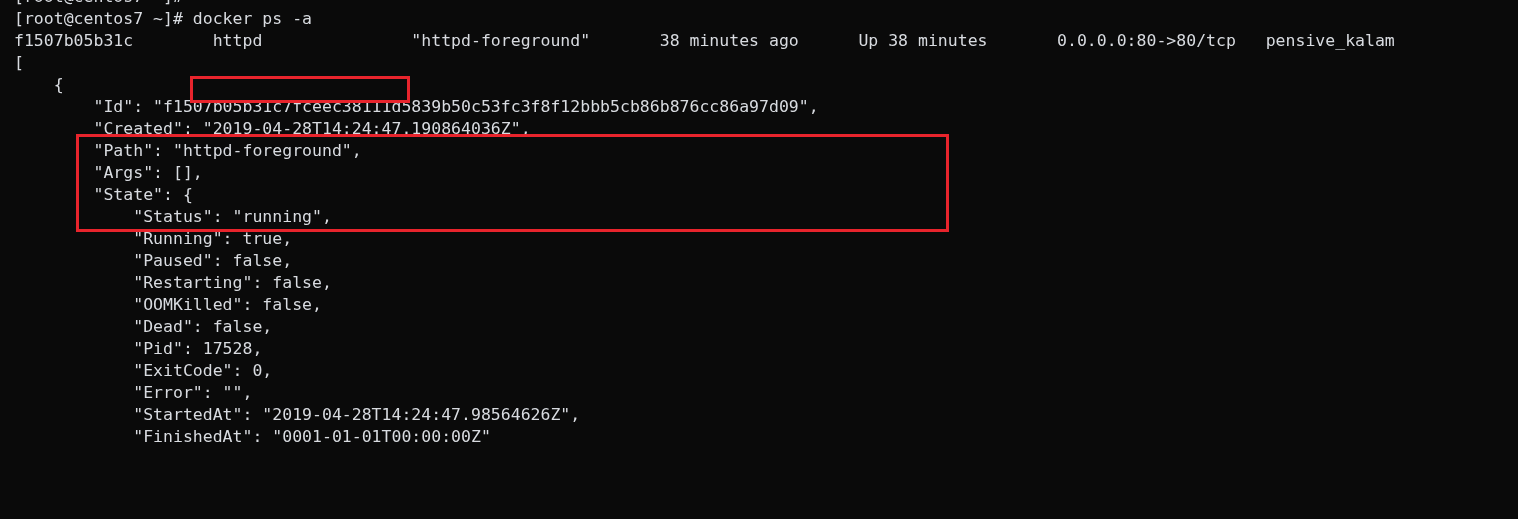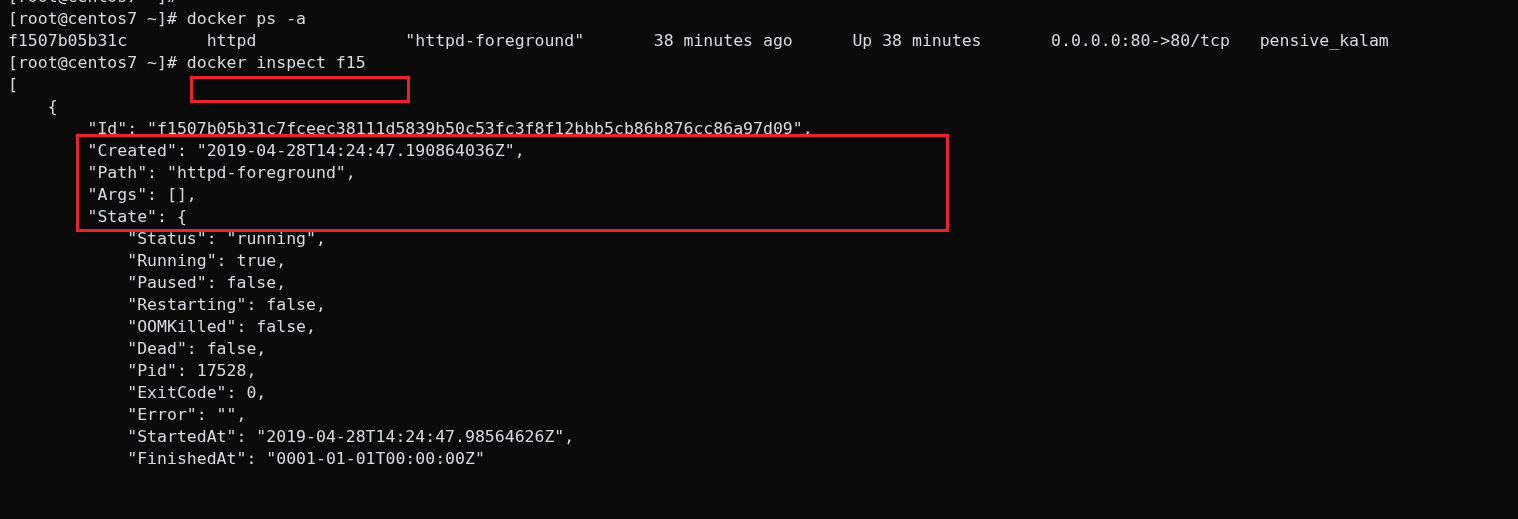--- a/index.html
+++ b/index.html
@@ -21,21 +21,21 @@
   }
   .screen {
     position: absolute;
     left: 0;
     top: -14px;
     width: 1518px;
   }
   .line {
     height: 22px;
     white-space: pre;
-    padding-left: 8px;
+    padding-left: 14px;
     letter-spacing: 0px;
   }
   .hl-box {
     position: absolute;
     border: 3px solid #e8242c;
     box-sizing: border-box;
     pointer-events: none;
     background: transparent;
   }
   #box-cmd {
@@ -52,21 +52,20 @@
   }
 </style>
 </head>
 <body>
 
 <div id="terminal">
   <div class="screen">
     <div class="line">[root@centos7 ~]#</div>
     <div class="line">[root@centos7 ~]# docker ps -a</div>
     <div class="line">f1507b05b31c        httpd               "httpd-foreground"       38 minutes ago      Up 38 minutes       0.0.0.0:80-&gt;80/tcp   pensive_kalam</div>
-    <div class="line">[root@centos7 ~]# docker inspect f15</div>
     <div class="line">[</div>
     <div class="line">    {</div>
     <div class="line">        "Id": "f1507b05b31c7fceec38111d5839b50c53fc3f8f12bbb5cb86b876cc86a97d09",</div>
     <div class="line">        "Created": "2019-04-28T14:24:47.190864036Z",</div>
     <div class="line">        "Path": "httpd-foreground",</div>
     <div class="line">        "Args": [],</div>
     <div class="line">        "State": {</div>
     <div class="line">            "Status": "running",</div>
     <div class="line">            "Running": true,</div>
     <div class="line">            "Paused": false,</div>

